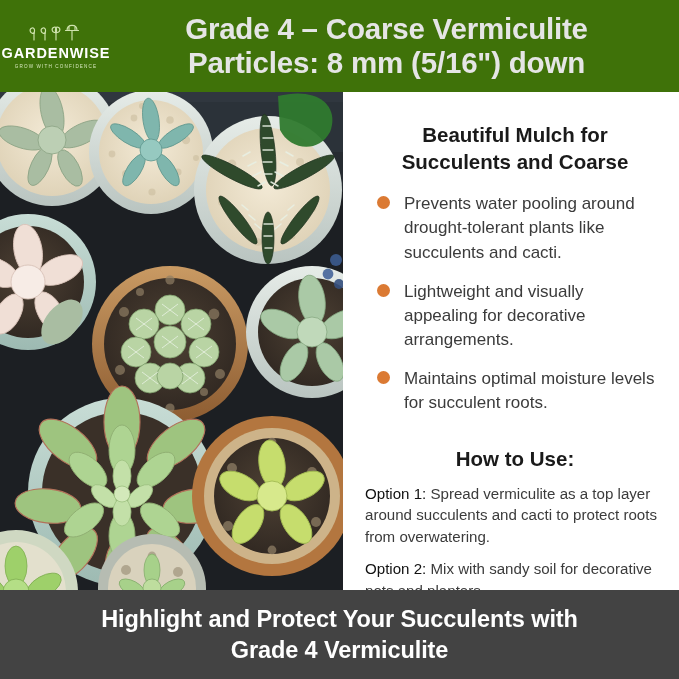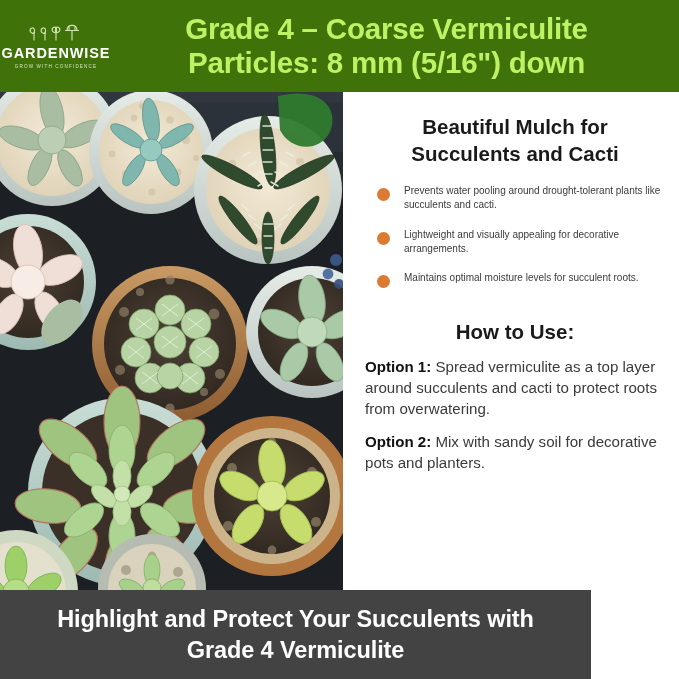--- a/index.html
+++ b/index.html
@@ -25,21 +25,21 @@
   .logo-sprouts{display:block;margin-bottom:1px;}
   .logo-word{
     color:#ffffff;font-size:14.5px;font-weight:700;letter-spacing:0.9px;
     line-height:1;white-space:nowrap;
   }
   .logo-tag{
     color:#d6e7bd;font-size:4.6px;font-weight:400;letter-spacing:1.15px;
     line-height:1;margin-top:4px;white-space:nowrap;
   }
   .header-title{
-    flex:1;text-align:center;color:#bef264;
+    flex:1;text-align:center;color:#e5e5e5;
     font-size:29.5px;font-weight:bold;line-height:1.16;
     letter-spacing:-0.2px;padding-right:18px;
   }
   .header-title .ln{display:block;}
 
   
   .photo{
     position:absolute;left:0;top:92px;width:343px;height:498px;
     overflow:hidden;background:#1d2024;
   }
@@ -48,52 +48,52 @@
   
   .panel{
     position:absolute;left:343px;top:92px;width:336px;height:498px;
     background:#ffffff;
     box-sizing:border-box;
     padding:14px 14px 0 22px;
   }
   .panel-heading{
     text-align:center;color:#1a1a1a;
     font-size:20.5px;font-weight:bold;line-height:1.3;
-    margin:8px 0 0 0;padding:0 6px;
+    margin:16px 0 0 0;padding:0 6px;
   }
   .panel-heading .ln{display:block;}
 
   .bullets{margin:17px 0 0 0;padding:0;list-style:none;}
   .bullet{
     display:flex;align-items:flex-start;
     margin-bottom:15px;
   }
   .bullet-dot{
     flex:0 0 auto;width:13px;height:13px;border-radius:50%;
     background:#db7a33;margin-top:4px;margin-right:14px;margin-left:12px;
   }
   .bullet-text{
-    color:#3b3b3b;font-size:10px;line-height:1.42;
+    color:#3b3b3b;font-size:17px;line-height:1.42;
     flex:1;padding-right:4px;
   }
 
   .howto-heading{
     text-align:center;color:#1a1a1a;
     font-size:20.5px;font-weight:bold;line-height:1.2;
     margin:32px 0 0 0;
   }
   .option{
     color:#3b3b3b;font-size:15.1px;line-height:1.42;
     margin:11px 0 0 0;padding-right:6px;
   }
-  .option b{color:#111111;font-weight:bold;}
+  .option b{color:#111111;font-weight:normal;}
 
   
   .footer{
-    position:absolute;left:0;top:590px;width:591px;height:89px;
+    position:absolute;left:0;top:590px;width:679px;height:89px;
     background:#434343;
     display:flex;align-items:center;justify-content:center;
   }
   .footer-text{
     text-align:center;color:#ffffff;
     font-size:23.5px;font-weight:bold;line-height:1.28;
     letter-spacing:-0.1px;padding:0 30px;
   }
   .footer-text .ln{display:block;}
 </style>
@@ -384,21 +384,21 @@
         <circle cx="328" cy="182" r="5.4" fill="#45659a"></circle>
         <circle cx="339" cy="192" r="5" fill="#35507f"></circle>
       </g>
     </svg>
   </div>
 
   <div class="panel">
 
     <div class="panel-heading">
       <span class="ln">Beautiful Mulch for</span>
-      <span class="ln">Succulents and Cacti</span>
+      <span class="ln">Succulents and Coarse</span>
     </div>
 
     <ul class="bullets">
       <li class="bullet">
         <span class="bullet-dot"></span>
         <span class="bullet-text">Prevents water pooling around drought-tolerant plants like succulents and cacti.</span>
       </li>
       <li class="bullet">
         <span class="bullet-dot"></span>
         <span class="bullet-text">Lightweight and visually appealing for decorative arrangements.</span>

